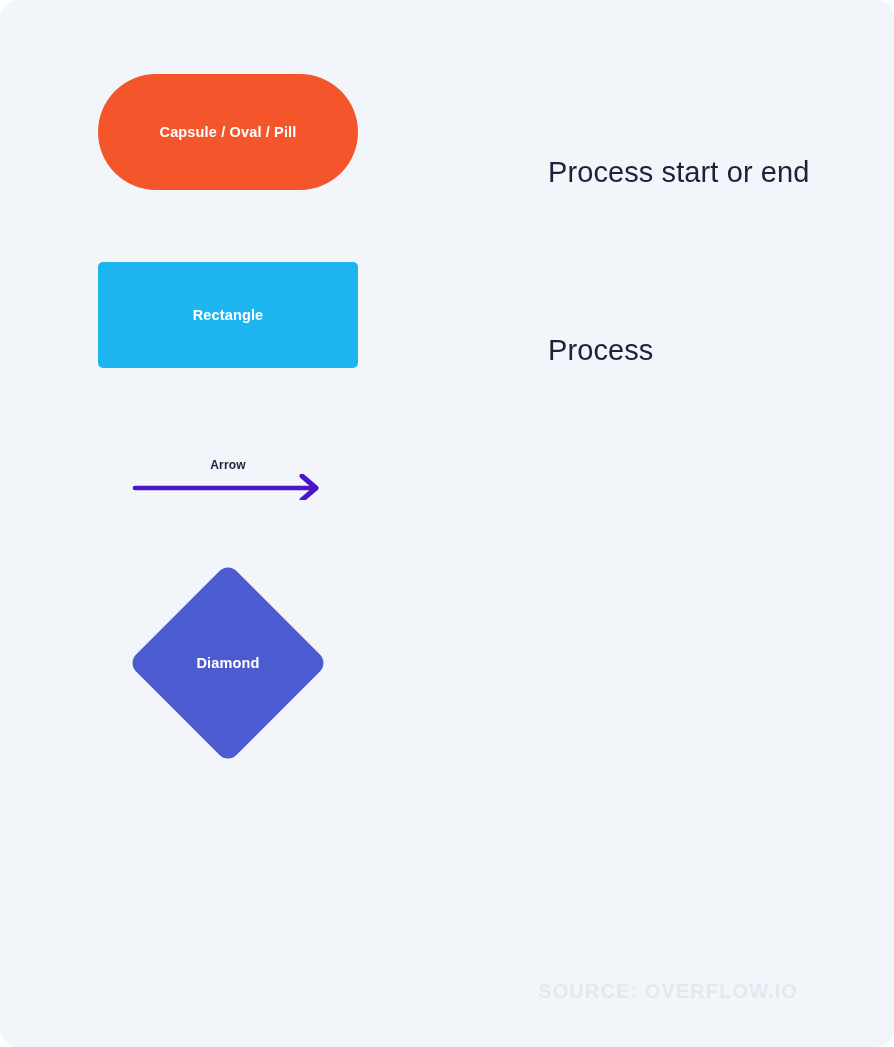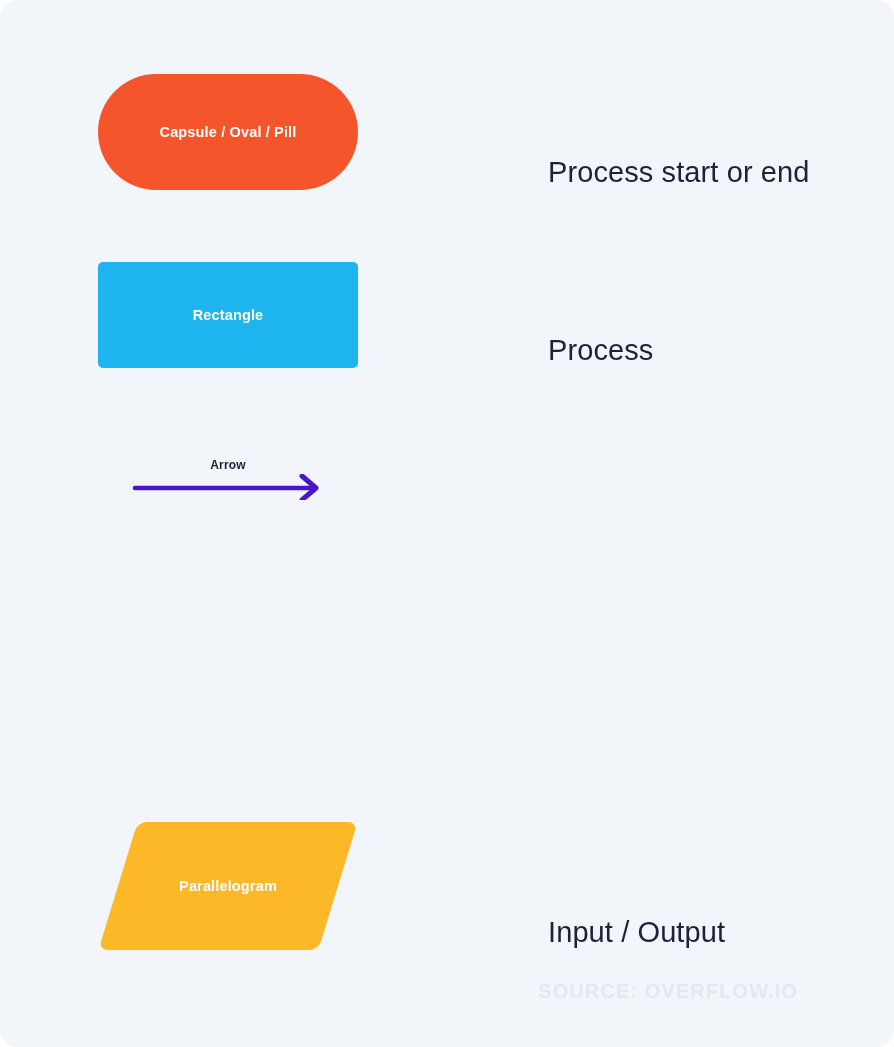--- a/index.html
+++ b/index.html
@@ -211,29 +211,24 @@
         <div class="arrow-label">Arrow</div>
         <svg class="arrow-svg" width="196" height="26" viewBox="0 0 196 26">
           <line x1="5" y1="14" x2="184" y2="14" stroke="#4a17c8" stroke-width="4.5" stroke-linecap="round"></line>
           <polyline points="172,2 186,14 172,26" fill="none" stroke="#4a17c8" stroke-width="5" stroke-linecap="round" stroke-linejoin="round"></polyline>
         </svg>
       </div>
     </div>
   </div>
 
   <div class="legend-row" id="row-diamond">
-  </div>
-
-  <div class="legend-row" id="row-para">
-    <div class="shape-cell">
-      <div class="para-box">
-        <div class="para"></div>
+    <div class="shape-cell">
+      <div class="diamond-box">
+        <div class="diamond"></div>
       </div>
-      <div class="shape-label">Parallelogram</div>
-    </div>
-    <div class="desc-cell">
-      <div class="desc-text">Input / Output</div>
-    </div>
-  </div>
+      <div class="shape-label">Diamond</div>
+    </div>
+  </div>
+
 
   <div class="source-note">SOURCE: OVERFLOW.IO</div>
 
 </div>
 
 </body></html>

